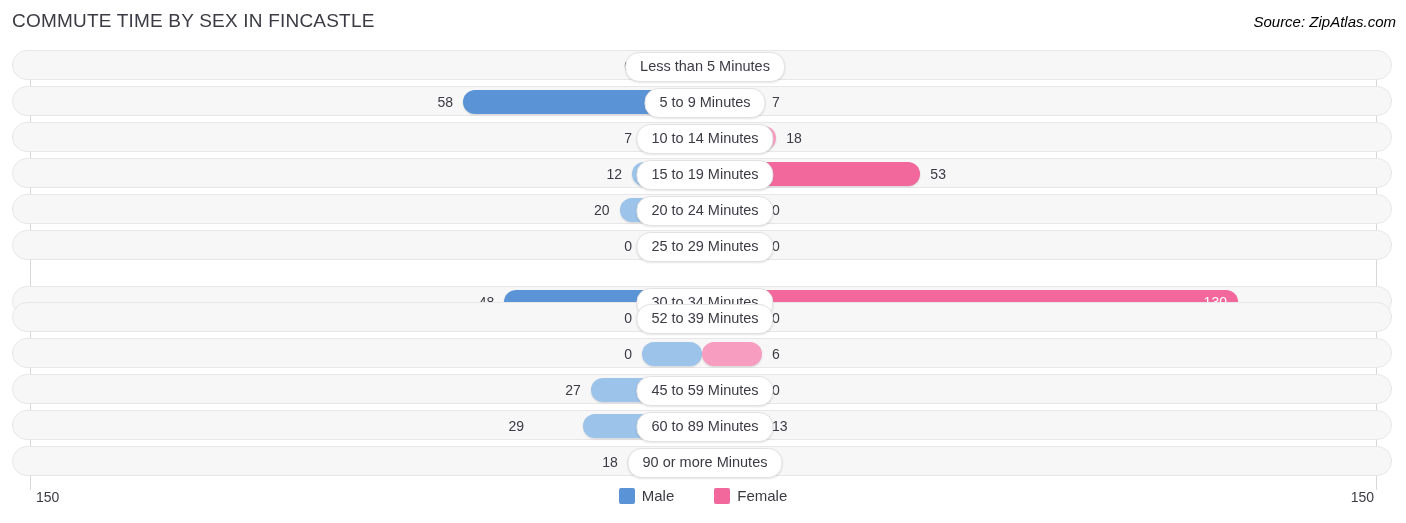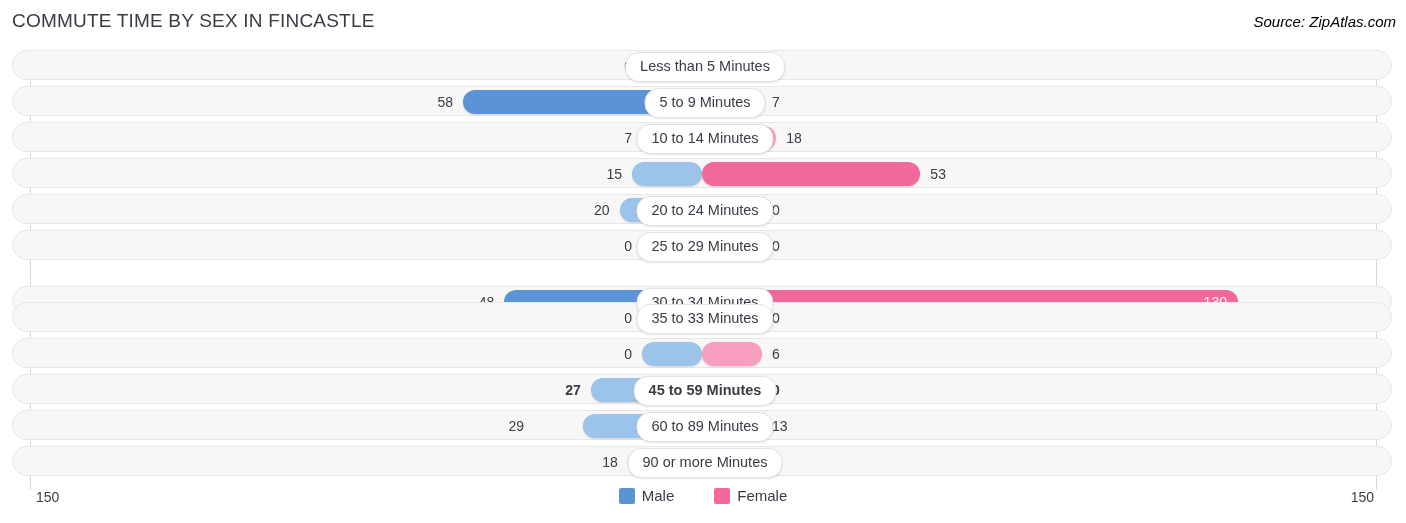--- a/index.html
+++ b/index.html
@@ -196,23 +196,24 @@
             <div class="bar male" style="width: 60px;"></div>
             <div class="val male-val" style="right: 759px;">7</div>
             <div class="bar female" style="width: 74.16px;"></div>
             <div class="val female-val" style="left: 773.16px;">18</div>
             <div class="label-pill" style="left: 692px;">10 to 14 Minutes</div>
           </div>
         </div>
         <div class="row" style="top: 108px;">
           <div class="row-inner">
             <div class="bar male" style="width: 70.04px;"></div>
-            <div class="val male-val" style="right: 769.04px;">15</div>
+            <div class="val male-val" style="right: 769.04px;">12</div>
             <div class="bar female strong" style="width: 218.36px;"></div>
             <div class="val female-val" style="left: 917.36px;">53</div>
+            <div class="label-pill" style="left: 692px;">15 to 19 Minutes</div>
           </div>
         </div>
         <div class="row" style="top: 144px;">
           <div class="row-inner">
             <div class="bar male" style="width: 82.4px;"></div>
             <div class="val male-val" style="right: 781.4px;">20</div>
             <div class="bar female" style="width: 60px;"></div>
             <div class="val female-val" style="left: 759px;">0</div>
             <div class="label-pill" style="left: 692px;">20 to 24 Minutes</div>
           </div>
@@ -234,32 +235,32 @@
             <div class="val female-val inside" style="left: 1190.6px;">130</div>
             <div class="label-pill" style="left: 692px;">30 to 34 Minutes</div>
           </div>
         </div>
         <div class="row" style="top: 252px;">
           <div class="row-inner">
             <div class="bar male" style="width: 60px;"></div>
             <div class="val male-val" style="right: 759px;">0</div>
             <div class="bar female" style="width: 60px;"></div>
             <div class="val female-val" style="left: 759px;">0</div>
-            <div class="label-pill" style="left: 692px;">35 to 33 Minutes</div>
+            <div class="label-pill" style="left: 692px;">52 to 39 Minutes</div>
           </div>
         </div>
         <div class="row" style="top: 288px;">
           <div class="row-inner">
             <div class="bar male" style="width: 60px;"></div>
             <div class="val male-val" style="right: 759px;">0</div>
             <div class="bar female" style="width: 60px;"></div>
             <div class="val female-val" style="left: 759px;">6</div>
           </div>
         </div>
-        <div class="row" style="top: 324px; font-weight: bold;">
+        <div class="row" style="top: 324px;">
           <div class="row-inner">
             <div class="bar male" style="width: 111.24px;"></div>
             <div class="val male-val" style="right: 810.24px;">27</div>
             <div class="bar female" style="width: 60px;"></div>
             <div class="val female-val" style="left: 759px;">0</div>
             <div class="label-pill" style="left: 692px;">45 to 59 Minutes</div>
           </div>
         </div>
         <div class="row" style="top: 360px;">
           <div class="row-inner">

